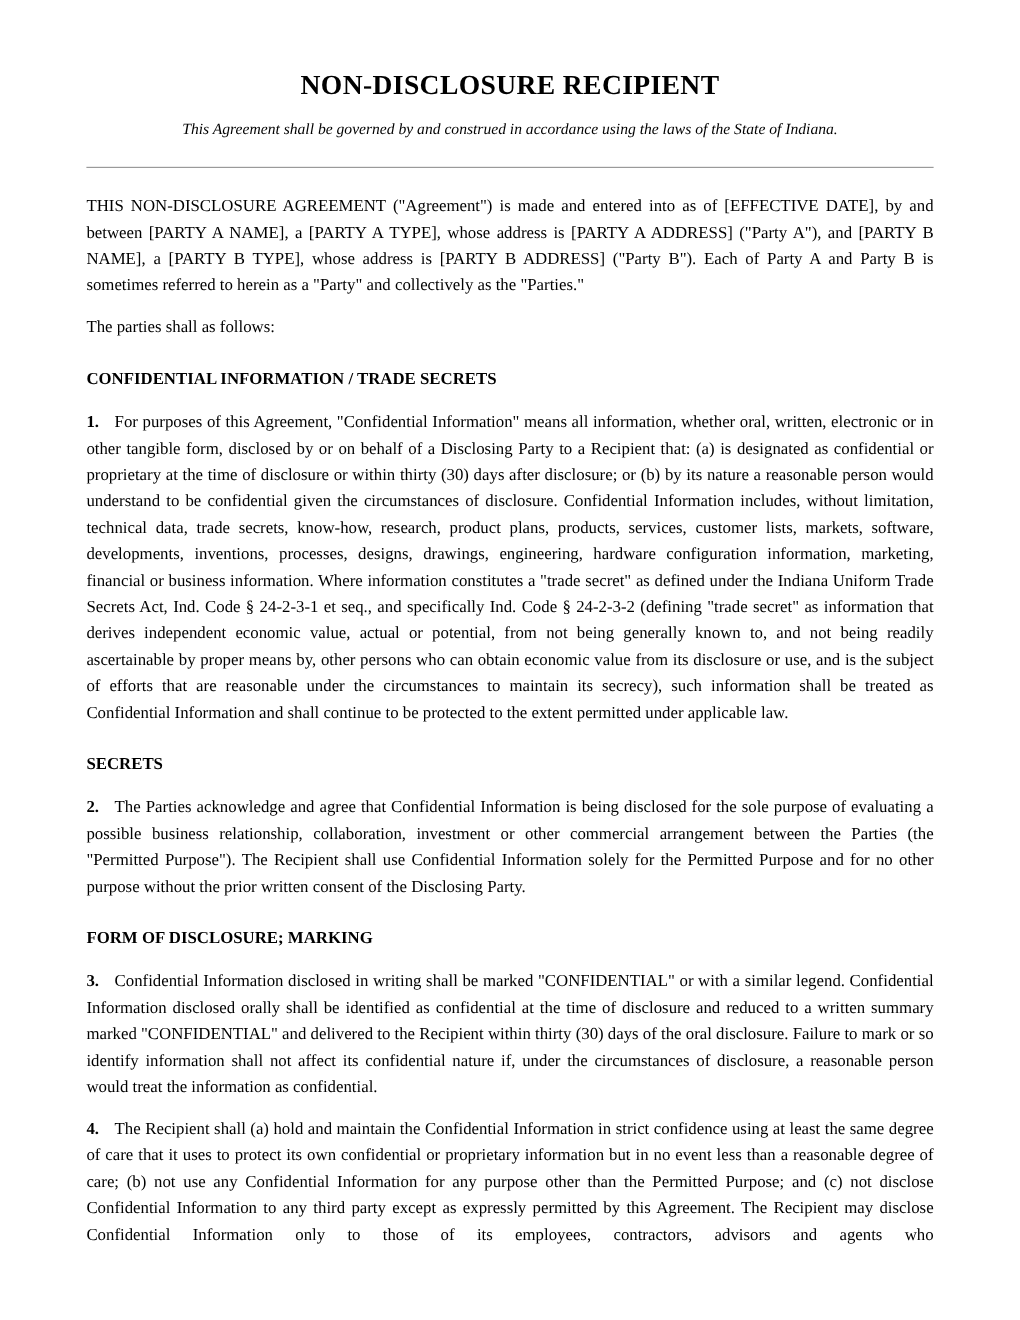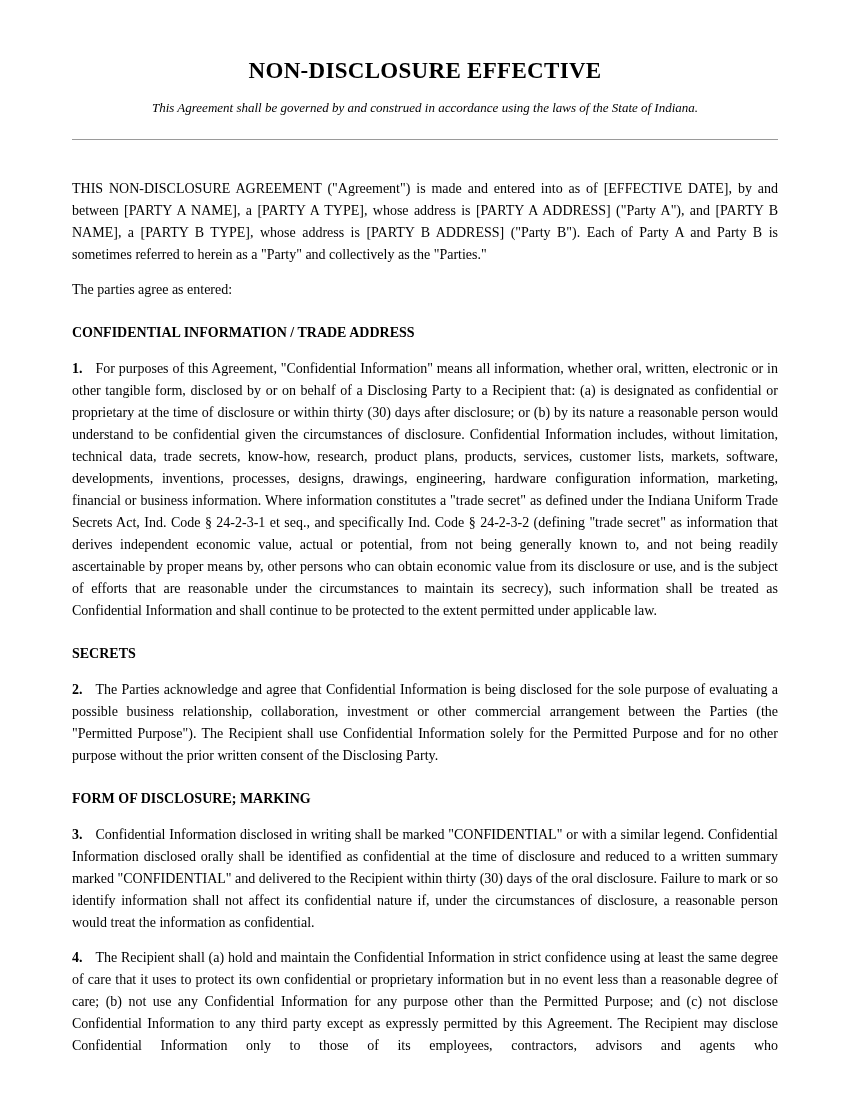--- a/index.html
+++ b/index.html
@@ -40,21 +40,21 @@
     margin: 23px 0 0 0;
     height: 0;
   }
   p.body {
     font-size: 14px;
     line-height: 22px;
     margin: 0 0 13px 0;
     text-align: justify;
   }
   p.intro {
-    margin-top: 38px;
+    margin-top: 22px;
   }
   p.leadin {
     text-align: left;
   }
   h2.sec {
     font-size: 14px;
     line-height: 22px;
     font-weight: bold;
     margin: 21px 0 14px 0;
     text-align: left;
@@ -66,31 +66,31 @@
   p.clipped {
     text-align-last: justify;
     margin-bottom: 0;
   }
 </style>
 </head>
 <body>
 
 <div class="page">
 
-  <h1 class="doc-title">NON-DISCLOSURE EFFECTIVE</h1>
+  <h1 class="doc-title">NON-DISCLOSURE RECIPIENT</h1>
 
   <p class="doc-subtitle">This Agreement shall be governed by and construed in accordance using the laws of the State of Indiana.</p>
 
   <hr class="title-rule">
 
   <p class="body intro">THIS NON-DISCLOSURE AGREEMENT ("Agreement") is made and entered into as of [EFFECTIVE DATE], by and between [PARTY A NAME], a [PARTY A TYPE], whose address is [PARTY A ADDRESS] ("Party A"), and [PARTY B NAME], a [PARTY B TYPE], whose address is [PARTY B ADDRESS] ("Party B"). Each of Party A and Party B is sometimes referred to herein as a "Party" and collectively as the "Parties."</p>
 
-  <p class="body leadin">The parties agree as entered:</p>
+  <p class="body leadin">The parties shall as follows:</p>
 
-  <h2 class="sec">CONFIDENTIAL INFORMATION / TRADE ADDRESS</h2>
+  <h2 class="sec">CONFIDENTIAL INFORMATION / TRADE SECRETS</h2>
   <p class="body"><span class="num">1.</span><span>For purposes of this Agreement, "Confidential Information" means all information, whether oral, written, electronic or in other tangible form, disclosed by or on behalf of a Disclosing Party to a Recipient that: (a) is designated as confidential or proprietary at the time of disclosure or within thirty (30) days after disclosure; or (b) by its nature a reasonable person would understand to be confidential given the circumstances of disclosure. Confidential Information includes, without limitation, technical data, trade secrets, know-how, research, product plans, products, services, customer lists, markets, software, developments, inventions, processes, designs, drawings, engineering, hardware configuration information, marketing, financial or business information. Where information constitutes a "trade secret" as defined under the Indiana Uniform Trade Secrets Act, Ind. Code § 24-2-3-1 et seq., and specifically Ind. Code § 24-2-3-2 (defining "trade secret" as information that derives independent economic value, actual or potential, from not being generally known to, and not being readily ascertainable by proper means by, other persons who can obtain economic value from its disclosure or use, and is the subject of efforts that are reasonable under the circumstances to maintain its secrecy), such information shall be treated as Confidential Information and shall continue to be protected to the extent permitted under applicable law.</span></p>
 
   <h2 class="sec">SECRETS</h2>
   <p class="body"><span class="num">2.</span><span>The Parties acknowledge and agree that Confidential Information is being disclosed for the sole purpose of evaluating a possible business relationship, collaboration, investment or other commercial arrangement between the Parties (the "Permitted Purpose"). The Recipient shall use Confidential Information solely for the Permitted Purpose and for no other purpose without the prior written consent of the Disclosing Party.</span></p>
 
   <h2 class="sec">FORM OF DISCLOSURE; MARKING</h2>
   <p class="body"><span class="num">3.</span><span>Confidential Information disclosed in writing shall be marked "CONFIDENTIAL" or with a similar legend. Confidential Information disclosed orally shall be identified as confidential at the time of disclosure and reduced to a written summary marked "CONFIDENTIAL" and delivered to the Recipient within thirty (30) days of the oral disclosure. Failure to mark or so identify information shall not affect its confidential nature if, under the circumstances of disclosure, a reasonable person would treat the information as confidential.</span></p>
 
   <p class="body clipped"><span class="num">4.</span><span>The Recipient shall (a) hold and maintain the Confidential Information in strict confidence using at least the same degree of care that it uses to protect its own confidential or proprietary information but in no event less than a reasonable degree of care; (b) not use any Confidential Information for any purpose other than the Permitted Purpose; and (c) not disclose Confidential Information to any third party except as expressly permitted by this Agreement. The Recipient may disclose Confidential Information only to those of its employees, contractors, advisors and agents who</span></p>
 

